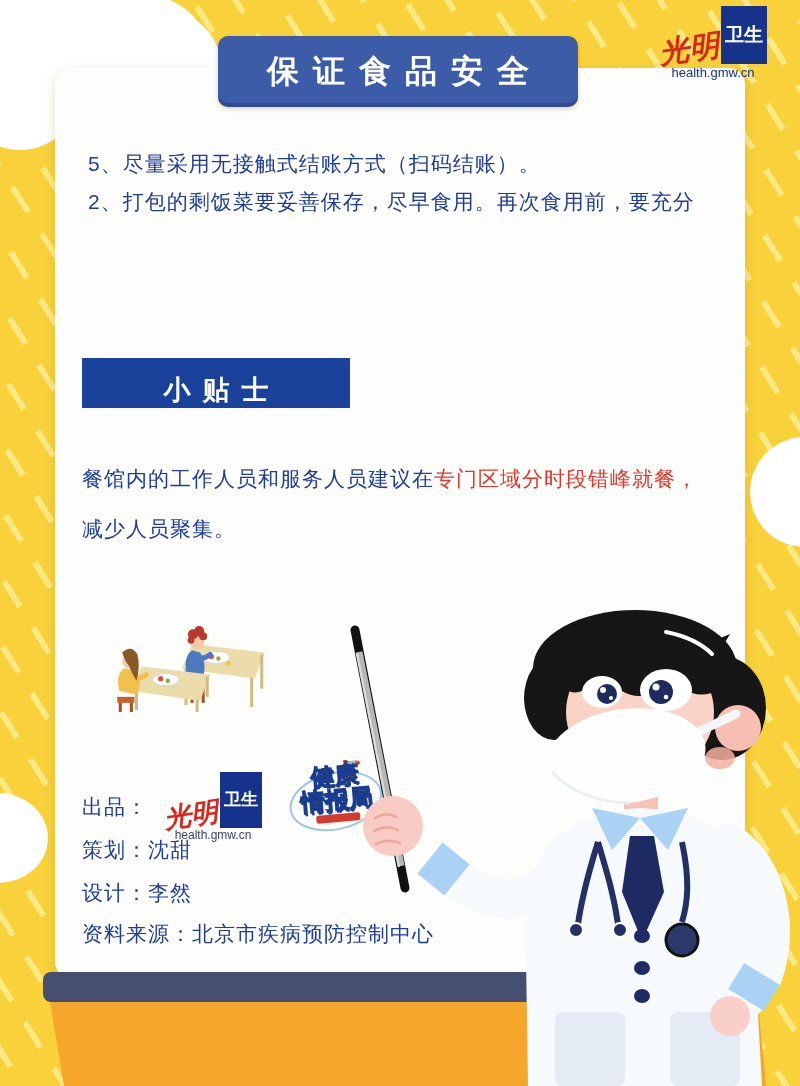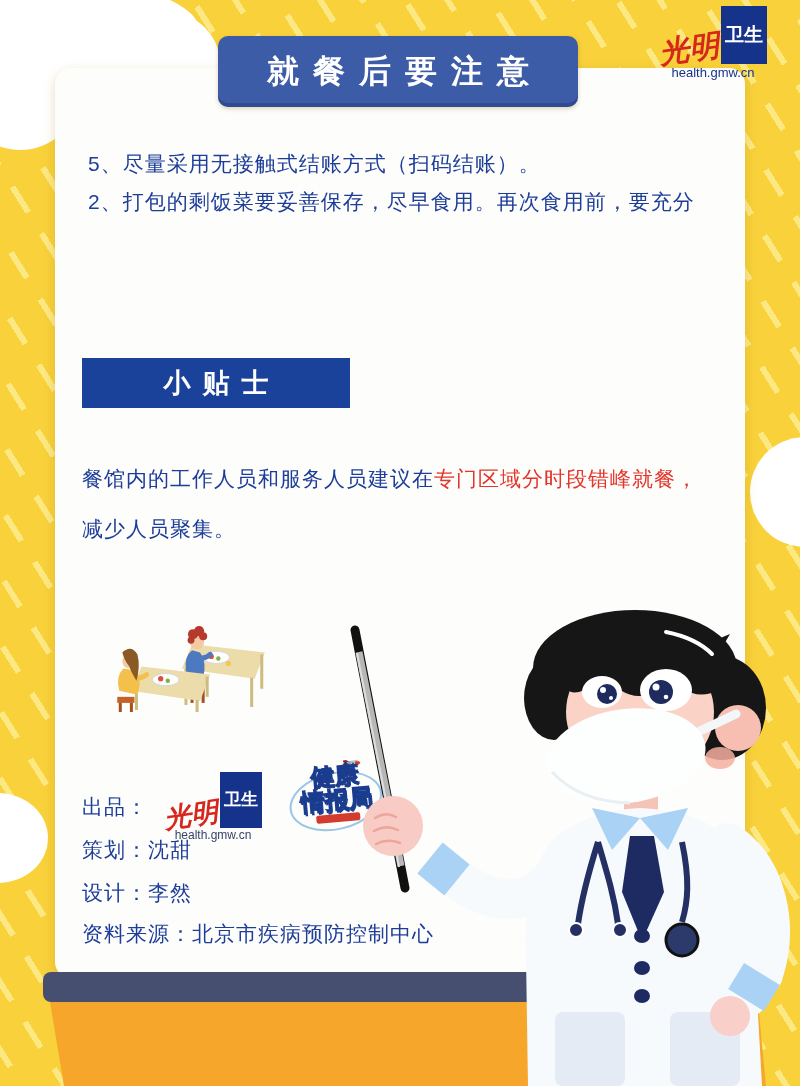--- a/index.html
+++ b/index.html
@@ -53,21 +53,21 @@
   .brand-top .brand-site { font-size:13px; margin-top:1px; }
   .note-line, .tip-line, .credit-line {
     position:absolute; left:88px; font-size:21px; letter-spacing:1px;
     color:#1D3D99; white-space:nowrap; z-index:2;
   }
   .tip-line, .credit-line { left:82px; }
   .red-seg { color:#E2362B; }
 
   .tips-label {
     position:absolute; left:82px; top:358px; width:268px; height:50px;
-    background:#1B429A; z-index:2; display:flex; align-items:center; justify-content:center;
+    background:#1B429A; z-index:2; display:flex; align-items:flex-end; justify-content:center;
   }
   .tips-label span {
     color:#FFFFFF; font-size:27px; font-weight:bold; letter-spacing:12px; text-indent:12px;
   }
 
   .diners { position:absolute; left:103px; top:616px; z-index:2; }
 
   
   .credit-produce { top:793px; }
   .credit-planning { top:836px; }
@@ -118,21 +118,21 @@
 
   <div class="cloud cloud-tl-a"></div>
   <div class="cloud cloud-tl-b"></div>
   <div class="cloud cloud-tl-c"></div>
   <div class="cloud cloud-right"></div>
   <div class="cloud cloud-left"></div>
 
   <div class="card"></div>
 
   <div class="banner">
-    <span>就餐后要注意</span>
+    <span>保证食品安全</span>
   </div>
 
   <div class="brand brand-top">
     <div class="brand-row">
       <span class="gm-script">光明</span>
       <span class="ws-box">卫生</span>
     </div>
     <div class="brand-site">health.gmw.cn</div>
   </div>
 

